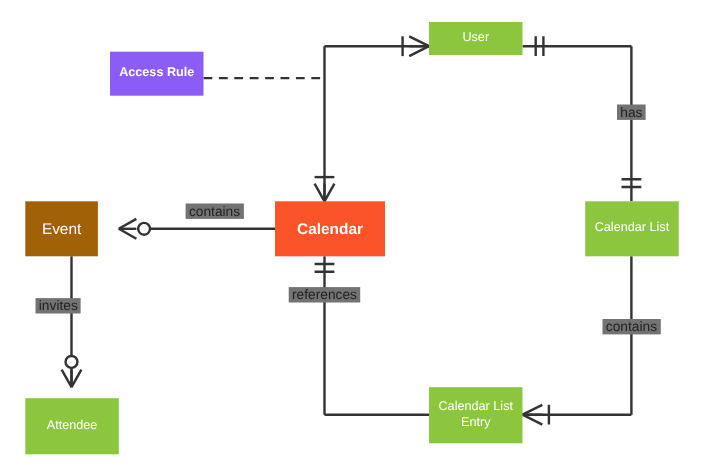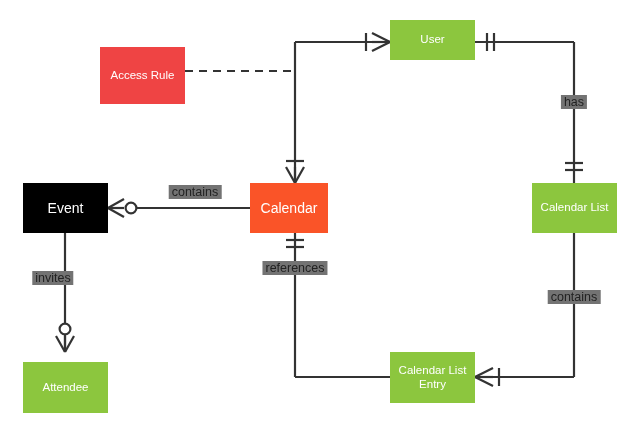--- a/index.html
+++ b/index.html
@@ -128,33 +128,33 @@
         <line x1="65" y1="352" x2="56" y2="336"></line>
         <line x1="65" y1="352" x2="74" y2="336"></line>
         <line x1="65" y1="352" x2="65" y2="336"></line>
         <circle cx="65" cy="329" r="5.4" fill="#ffffff" stroke="#333333" stroke-width="2.2"></circle>
       </g>
 
       <line x1="185" y1="71" x2="295" y2="71" stroke-dasharray="8,6"></line>
     </g>
   </svg>
 
-  <div class="entity-box" style="left:100px; top:47px; width:85px; height:57px; background:#ef4444; font-size:11.5px;">
+  <div class="entity-box" style="left:100px; top:47px; width:85px; height:40px; background:#8b5cf6; font-size:11.5px;font-weight:bold;">
     <span class="entity-label">Access Rule</span>
   </div>
 
-  <div class="entity-box" style="left:390px; top:20px; width:85px; height:40px; background:#8CC63E; font-size:11.5px;">
+  <div class="entity-box" style="left:390px; top:20px; width:85px; height:30px; background:#8CC63E; font-size:11.5px;">
     <span class="entity-label">User</span>
   </div>
 
-  <div class="entity-box" style="left:23px; top:183px; width:85px; height:50px; background:#000000; font-size:14px;">
+  <div class="entity-box" style="left:23px; top:183px; width:66px; height:50px; background:#a16207; font-size:14px;">
     <span class="entity-label">Event</span>
   </div>
 
-  <div class="entity-box" style="left:250px; top:183px; width:78px; height:50px; background:#FA5428; font-size:14px;">
+  <div class="entity-box" style="left:250px; top:183px; width:100px; height:50px; background:#FA5428; font-size:14px;font-weight:bold;">
     <span class="entity-label">Calendar</span>
   </div>
 
   <div class="entity-box" style="left:532px; top:183px; width:85px; height:50px; background:#8CC63E; font-size:11.5px;">
     <span class="entity-label">Calendar List</span>
   </div>
 
   <div class="entity-box" style="left:390px; top:352px; width:85px; height:51px; background:#8CC63E; font-size:11.5px;">
     <span class="entity-label">Calendar List
 Entry</span>

